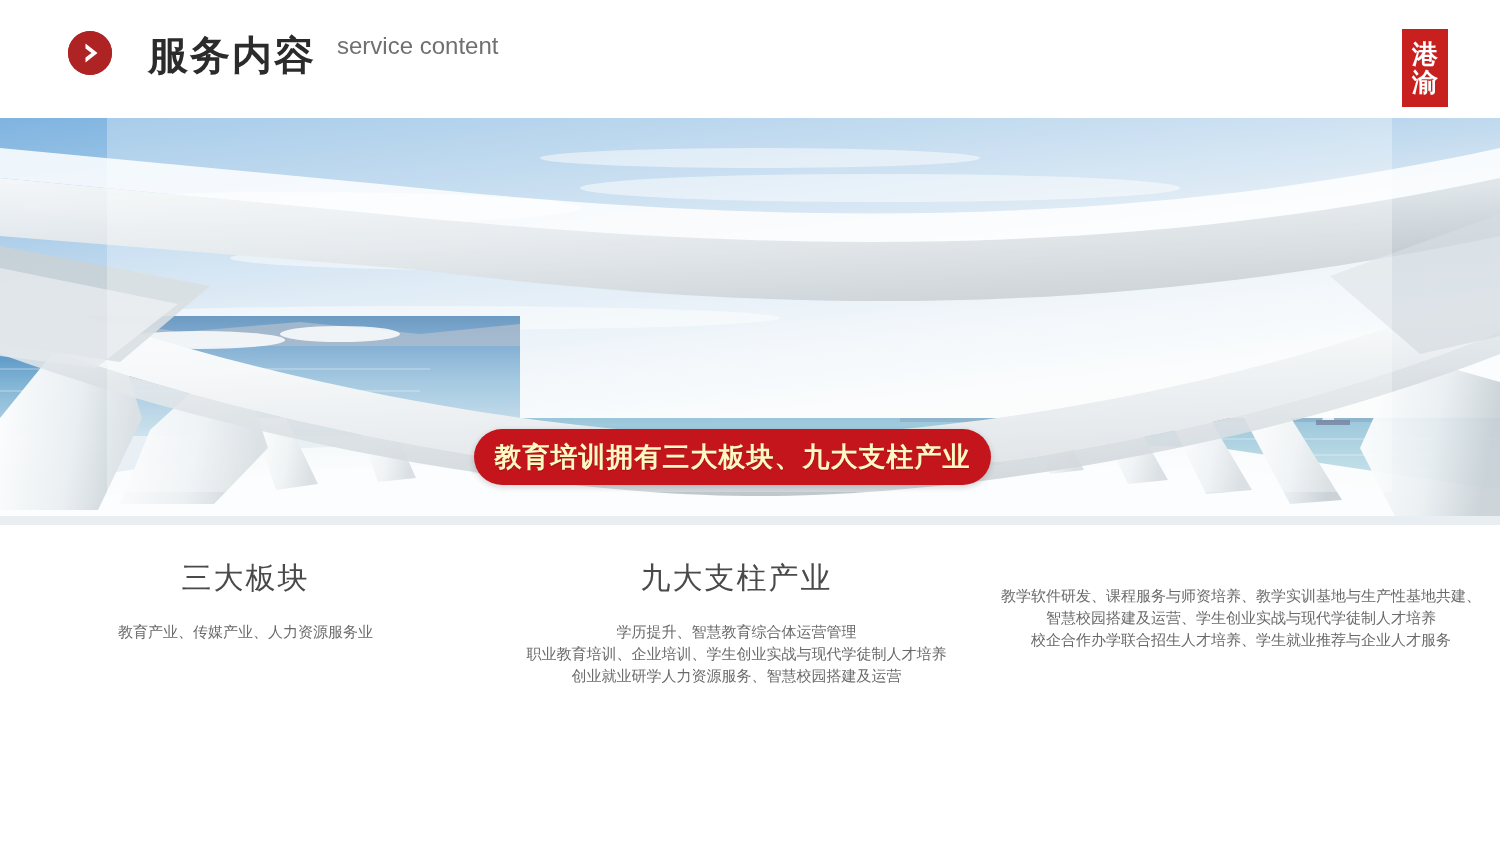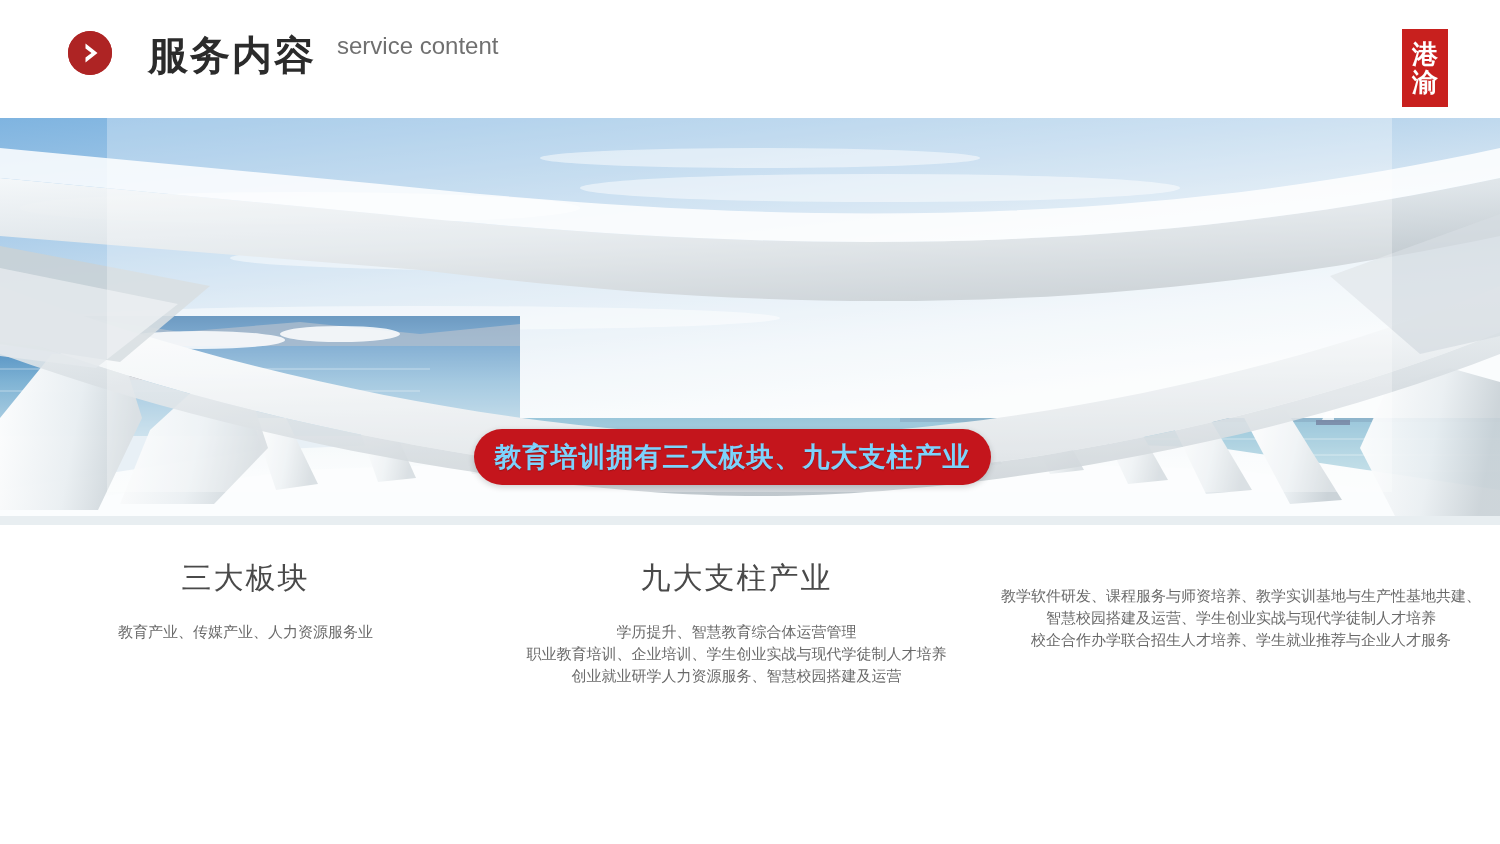--- a/index.html
+++ b/index.html
@@ -120,21 +120,21 @@
     left: 474px; top: 429px;
     width: 517px; height: 56px;
     background: #C4151C;
     border-radius: 28px;
     display: flex;
     align-items: center;
     justify-content: center;
     box-shadow: 0 2px 6px rgba(0,0,0,0.18);
   }
   .banner-text {
-    color: #7dd3fc;
+    color: #fef9c3;
     font-size: 27px;
     font-weight: bold;
     letter-spacing: 1px;
     font-family: "DejaVu Sans", "Liberation Sans", sans-serif;
     text-shadow: 0 1px 1px rgba(0,0,0,0.20);
   }
 
   
   .columns {
     position: absolute;

